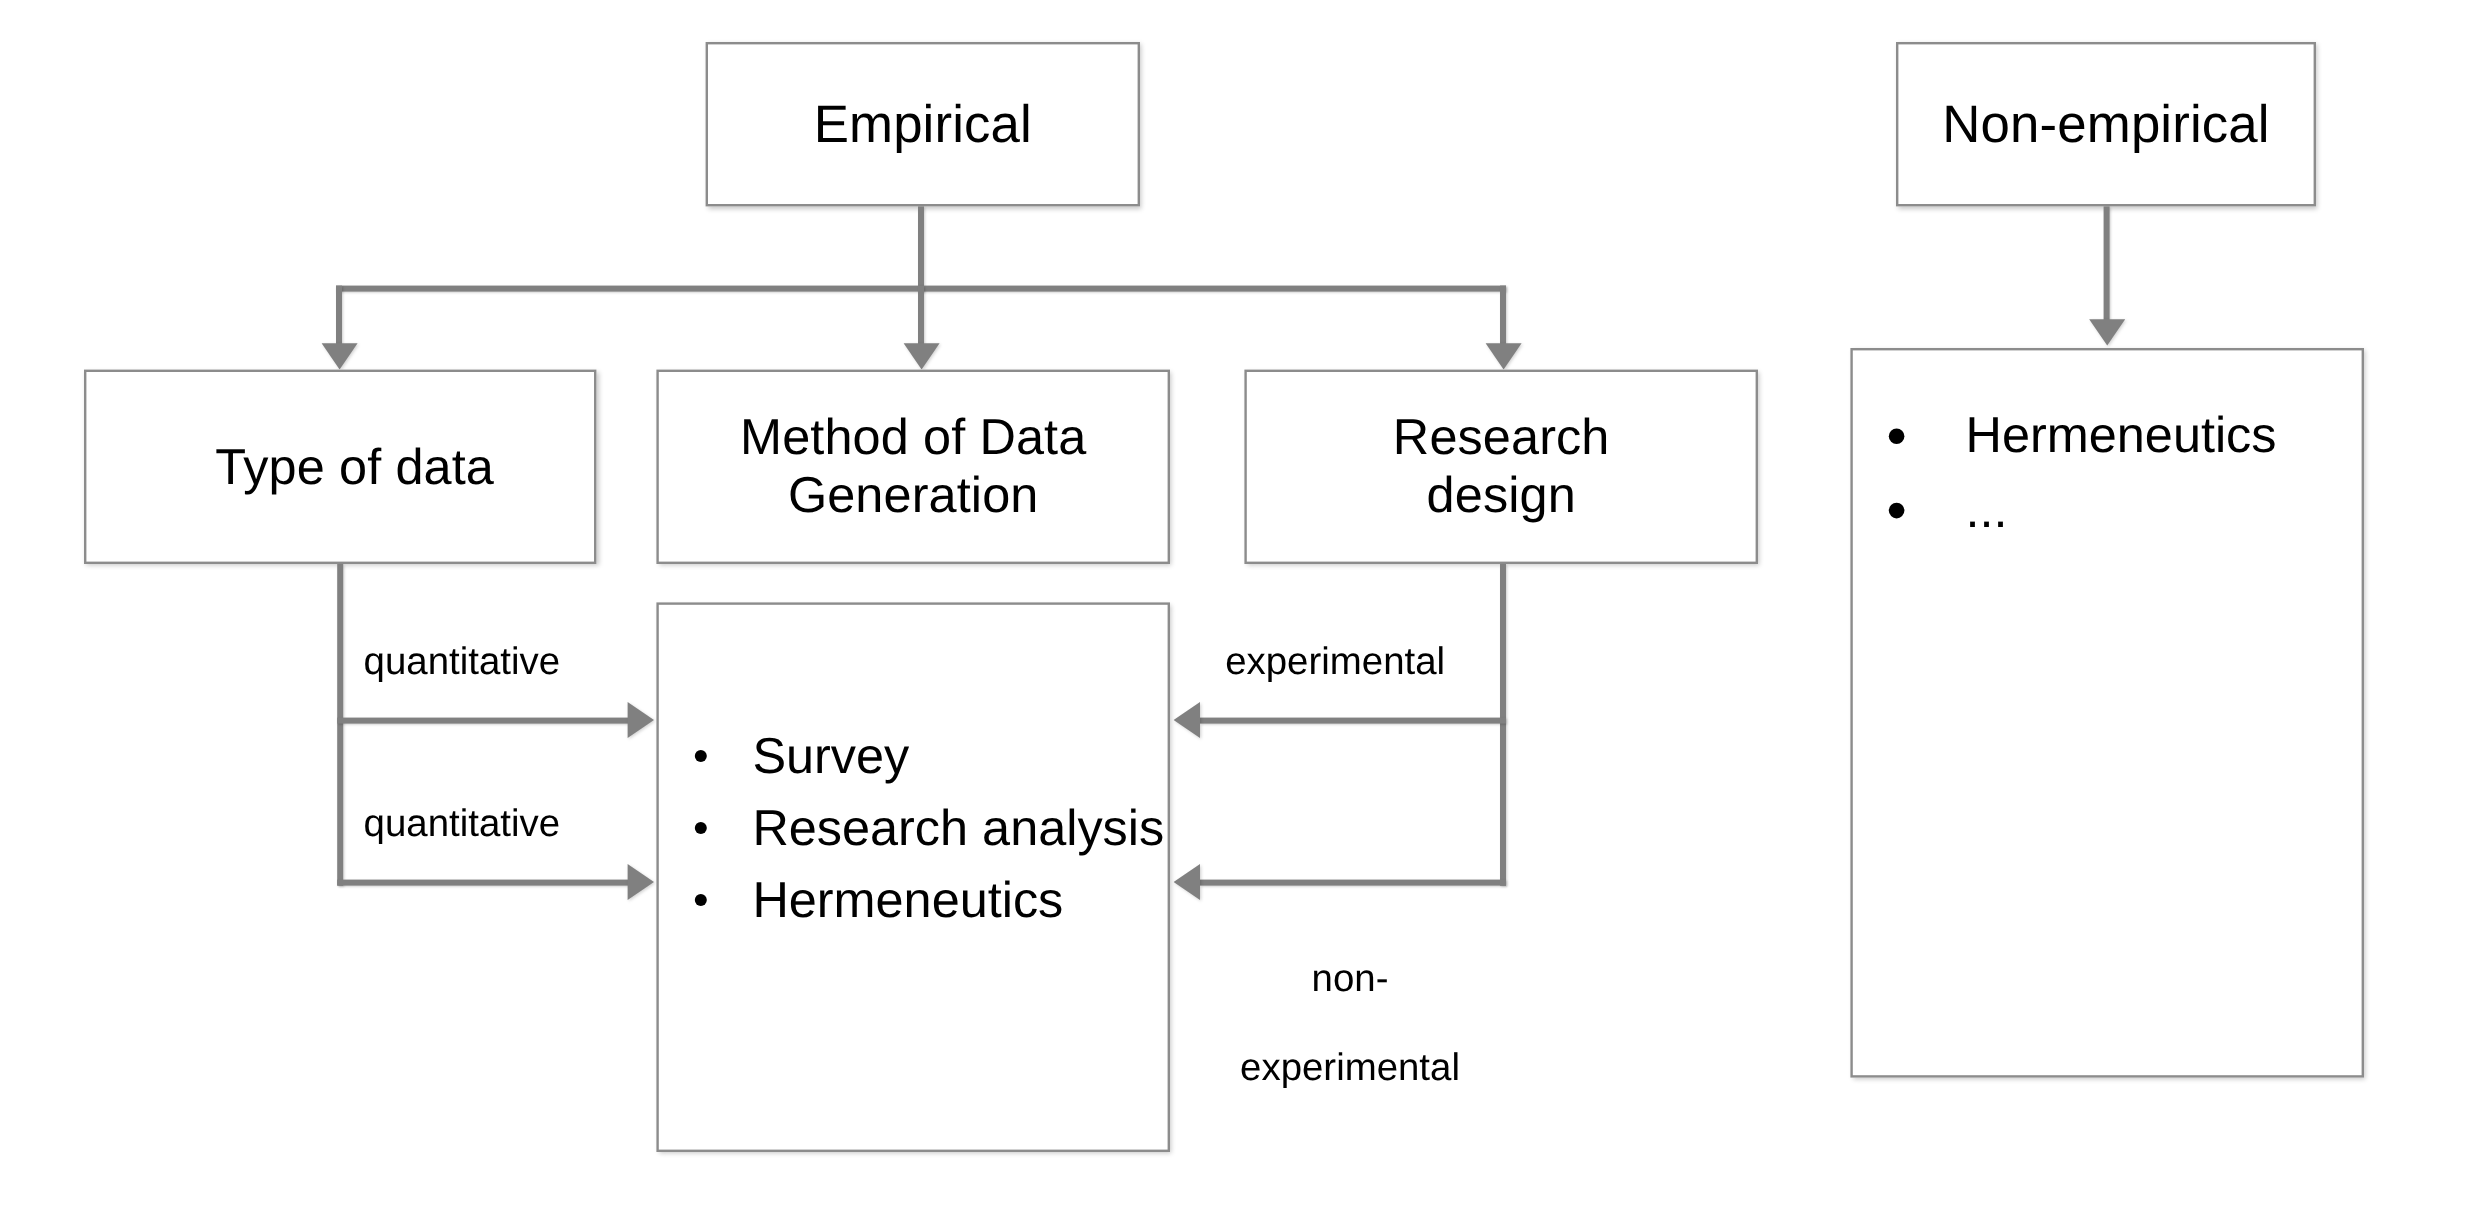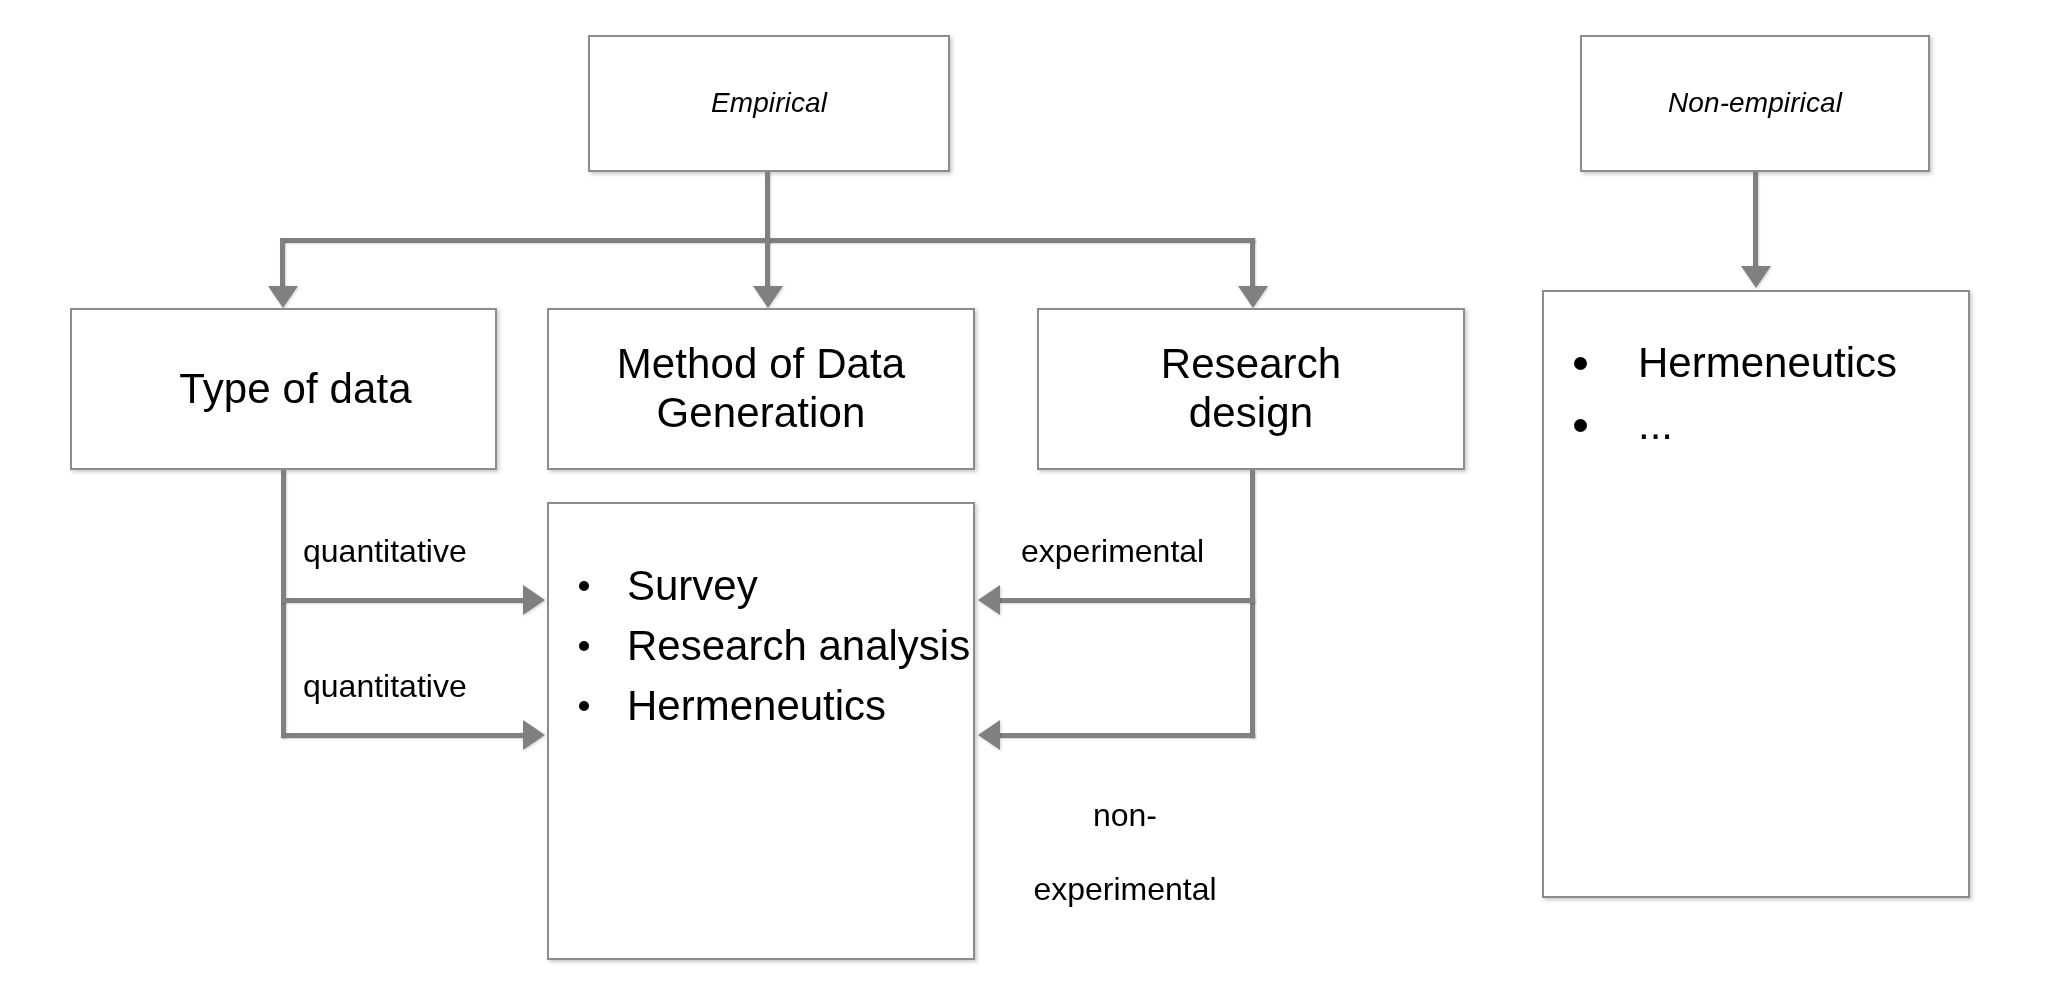--- a/index.html
+++ b/index.html
@@ -51,33 +51,33 @@
   #box-nonempirical   { left: 1580px; top: 35px;  width: 350px; height: 137px; }
   #box-type-of-data   { left: 70px;   top: 308px; width: 427px; height: 162px; padding-left: 24px; }
   #box-method         { left: 547px;  top: 308px; width: 428px; height: 162px; }
   #box-research       { left: 1037px; top: 308px; width: 428px; height: 162px; }
   #box-methods-list   { left: 547px;  top: 502px; width: 428px; height: 458px;
                         display: block; }
   #box-nonemp-list    { left: 1542px; top: 290px; width: 428px; height: 608px;
                         display: block; }
 
   #box-empirical    .box-label,
-  #box-nonempirical .box-label { font-size: 28px; font-style: italic; }
+  #box-nonempirical .box-label { font-size: 44px; }
   #box-type-of-data .box-label,
   #box-method       .box-label,
   #box-research     .box-label { font-size: 42px; }
 
   
   .bullet-list {
     position: relative;
     margin: 0;
     padding: 0;
     list-style: none;
   }
-  #box-methods-list .bullet-list { padding: 52px 0 0 26px; }
+  #box-methods-list .bullet-list { padding: 96px 0 0 26px; }
   #box-nonemp-list  .bullet-list { padding: 40px 16px 0 26px; }
 
   .bullet-item {
     position: relative;
     color: #000;
     font-size: 42px;
     line-height: 60px;
     padding-left: 52px;
     white-space: nowrap;
   }

